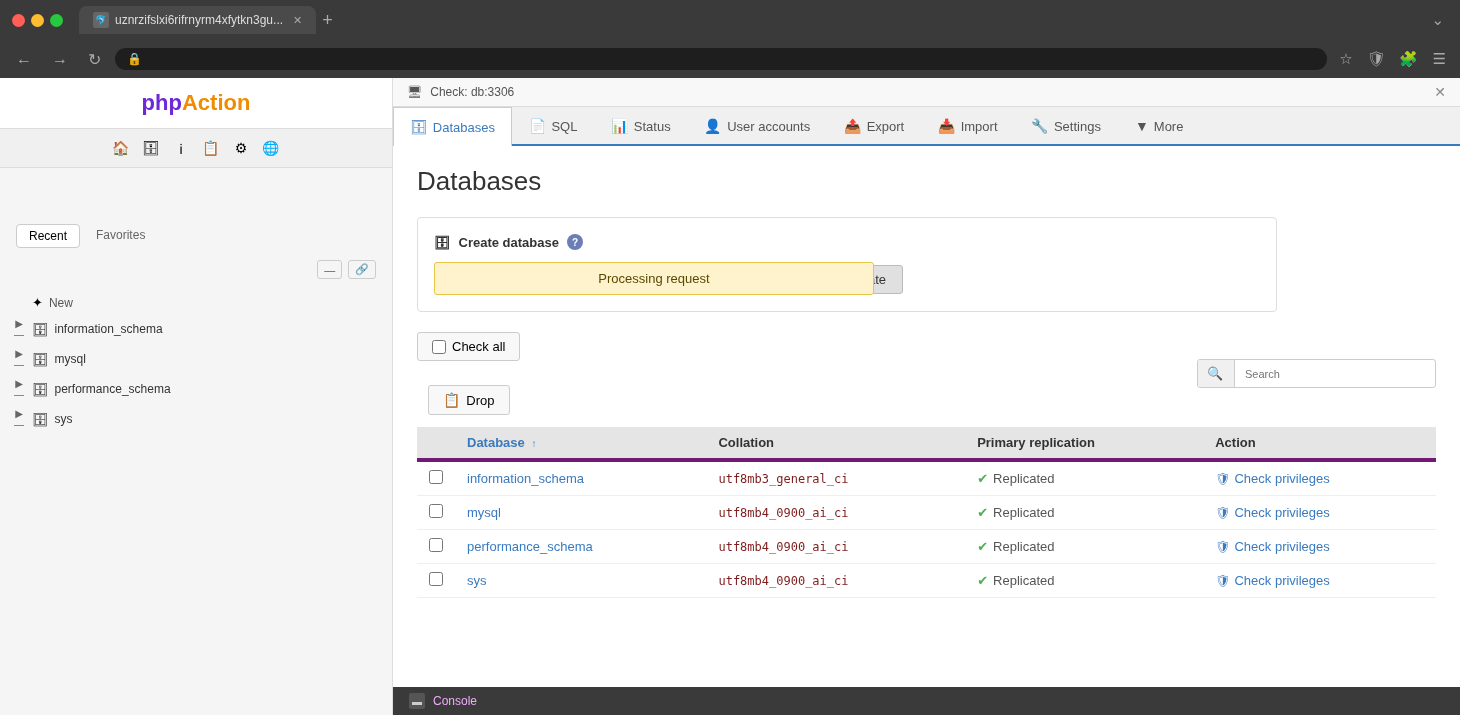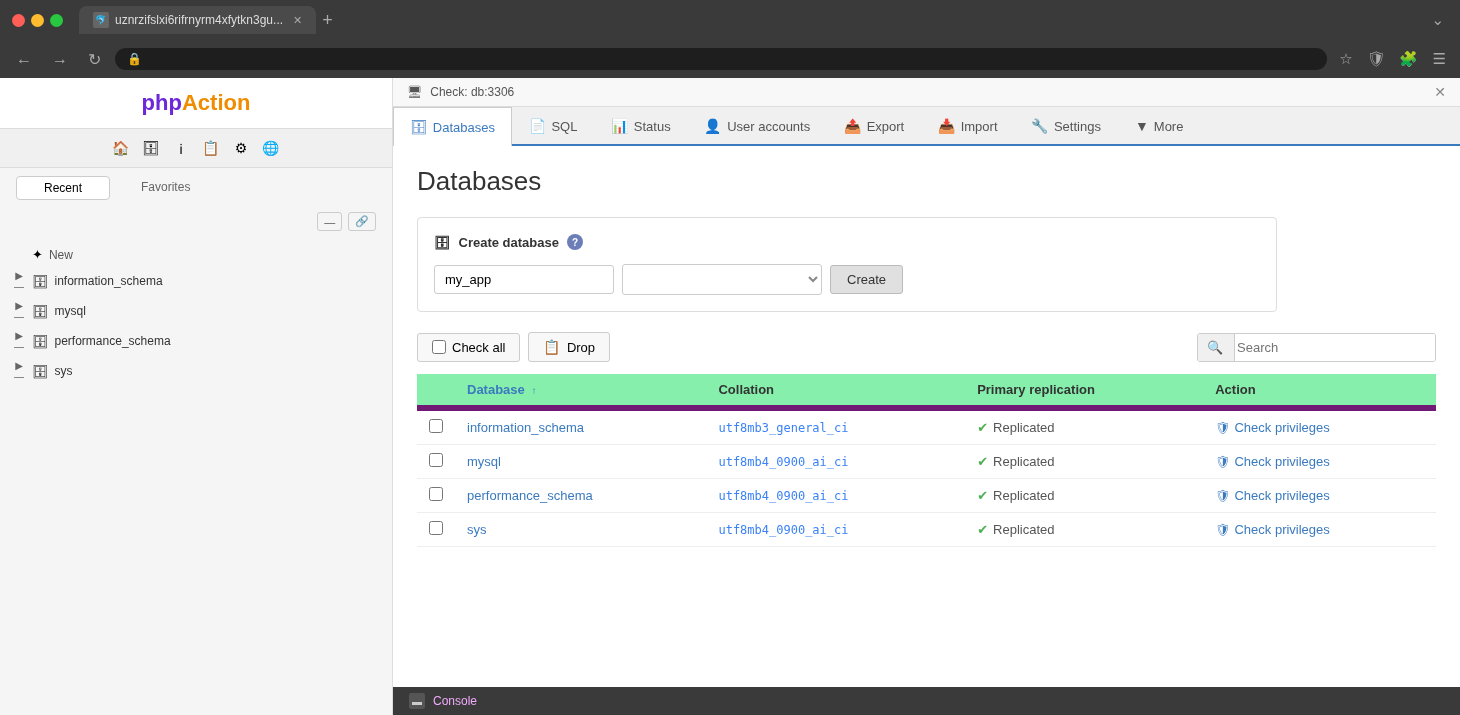--- a/index.html
+++ b/index.html
@@ -32,21 +32,21 @@
 
     
     .sidebar { width: 393px; background: #f5f5f5; border-right: 1px solid #ddd; display: flex; flex-direction: column; padding: 0; }
     .sidebar-header { padding: 12px 16px; display: flex; align-items: center; justify-content: center; border-bottom: 1px solid #ddd; background: #fff; }
     .phpmyadmin-logo { font-size: 22px; font-weight: bold; }
     .phpmyadmin-logo .php { color: #6d28d9; }
     .phpmyadmin-logo .myadmin { color: #f08c00; }
     .sidebar-icons { display: flex; justify-content: center; gap: 8px; padding: 8px; background: #f0f0f0; border-bottom: 1px solid #ddd; }
     .sidebar-icon { width: 22px; height: 22px; display: flex; align-items: center; justify-content: center; font-size: 14px; cursor: pointer; }
     .sidebar-tabs { display: flex; padding: 8px 16px; gap: 4px; background: #f5f5f5; }
-    .sidebar-tab { padding: 4px 27px; font-size: 12px; cursor: pointer; border-radius: 4px; }
+    .sidebar-tab { padding: 4px 12px; font-size: 12px; cursor: pointer; border-radius: 4px; margin-top: 48px; }
     .sidebar-tab.active { background: #fff; border: 1px solid #ccc; }
     .sidebar-tab.inactive { color: #666; }
     .sidebar-actions { display: flex; justify-content: flex-end; padding: 4px 16px; gap: 6px; }
     .sidebar-action-btn { background: none; border: 1px solid #ccc; border-radius: 3px; padding: 2px 6px; font-size: 11px; cursor: pointer; color: #555; }
     .sidebar-tree { padding: 8px 0; flex: 1; overflow-y: auto; }
     .tree-item { display: flex; align-items: center; padding: 4px 12px; gap: 6px; cursor: pointer; }
     .tree-item .expander { width: 14px; text-align: center; color: #666; font-size: 10px; }
     .tree-item .db-name { color: #333; font-size: 12px; }
     .tree-item.new-item .db-name { color: #555; }
     .tree-expand-btn { font-size: 9px; color: #888; }
@@ -75,37 +75,37 @@
     .create-db-form { display: flex; gap: 8px; align-items: center; position: relative; }
     .db-name-input { border: 1px solid #ccc; padding: 6px 10px; font-size: 13px; border-radius: 3px; width: 180px; }
     .collation-select { border: 1px solid #ccc; padding: 6px 10px; font-size: 13px; border-radius: 3px; width: 200px; color: #888; background: #fff; }
     .create-btn { background: #e0e0e0; border: 1px solid #bbb; padding: 6px 16px; border-radius: 3px; font-size: 13px; cursor: pointer; color: #333; }
 
     
     .processing-overlay { position: absolute; left: 0; top: -2px; width: 440px; background: #fef3cd; border: 1px solid #e6c547; border-radius: 3px; padding: 8px 16px; font-size: 13px; color: #5a4a00; text-align: center; z-index: 10; }
 
     
     .db-list-controls { display: flex; align-items: center; justify-content: space-between; margin-bottom: 12px; }
-    .db-list-left { display: flex; gap: 8px; align-items: center; }
+    .db-list-left { display: flex; gap: 24px; align-items: center; flex-direction: column; }
     .check-all-btn { display: flex; align-items: center; gap: 6px; padding: 6px 14px; border: 1px solid #ccc; background: #f8f8f8; border-radius: 3px; cursor: pointer; font-size: 13px; }
     .check-all-checkbox { width: 14px; height: 14px; }
     .drop-btn { display: flex; align-items: center; gap: 6px; padding: 6px 14px; border: 1px solid #ccc; background: #f8f8f8; border-radius: 3px; cursor: pointer; font-size: 13px; }
     .drop-icon { font-size: 14px; }
     .search-container { display: flex; align-items: center; border: 1px solid #ccc; border-radius: 3px; overflow: hidden; }
     .search-icon-btn { background: #f0f0f0; border: none; border-right: 1px solid #ccc; padding: 6px 10px; cursor: pointer; font-size: 13px; color: #666; }
-    .search-input { border: none; padding: 6px 2px; font-size: 13px; outline: none; width: 200px; }
+    .search-input { border: none; padding: 6px 10px; font-size: 11px; outline: none; width: 200px; }
 
     
     .db-table { width: 100%; border-collapse: collapse; }
-    .db-table th { text-align: left; padding: 8px 12px; border-bottom: 6px solid #701a75; font-size: 13px; color: #333; background: #86efac; }
+    .db-table th { text-align: left; padding: 8px 12px; border-bottom: 4px solid #701a75; font-size: 13px; color: #333; background: #e5e5e5; }
     .db-table th.sortable { color: #3a7abf; cursor: pointer; }
     .db-table th .sort-arrow { font-size: 10px; margin-left: 3px; }
     .db-table td { padding: 8px 12px; border-bottom: 1px solid #eee; font-size: 13px; }
     .db-link { color: #3a7abf; text-decoration: none; }
-    .collation-text { font-family: monospace; font-size: 12px; color: #3b82f6; }
+    .collation-text { font-family: monospace; font-size: 12px; color: #7f1d1d; }
     .replication-cell { display: flex; align-items: center; gap: 5px; color: #555; }
     .check-icon { color: #4caf50; }
     .check-privileges-link { color: #3a7abf; text-decoration: none; display: flex; align-items: center; gap: 4px; }
     .priv-icon { font-size: 12px; }
     .total-row { padding: 10px 12px; font-weight: bold; font-size: 13px; color: #333; }
 
     
     .console-bar { background: #3a3a3a; padding: 6px 16px; display: flex; align-items: center; gap: 8px; cursor: pointer; }
     .console-icon { width: 16px; height: 16px; background: #555; border-radius: 2px; display: flex; align-items: center; justify-content: center; font-size: 10px; color: #ccc; }
     .console-label { color: #f0abfc; font-size: 12px; }
@@ -252,20 +252,23 @@
         <h1 class="page-title">Databases</h1>
 
         <div class="create-db-section">
           <div class="create-db-header">
             <span>🗄</span>
             <span>Create database</span>
             <span class="help-icon">?</span>
           </div>
           <div class="create-db-form">
             <input type="text" class="db-name-input" value="my_app" style="">
+            <div class="processing-overlay">
+              <span>Processing request</span>
+            </div>
             <select class="collation-select">
               <option value=""></option>
             </select>
             <button class="create-btn">Create</button>
           </div>
         </div>
 
         <div class="db-list-controls">
           <div class="db-list-left">
             <button class="check-all-btn">

